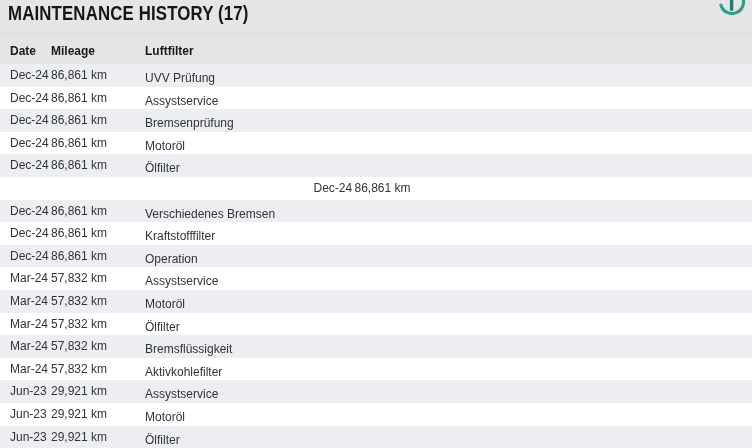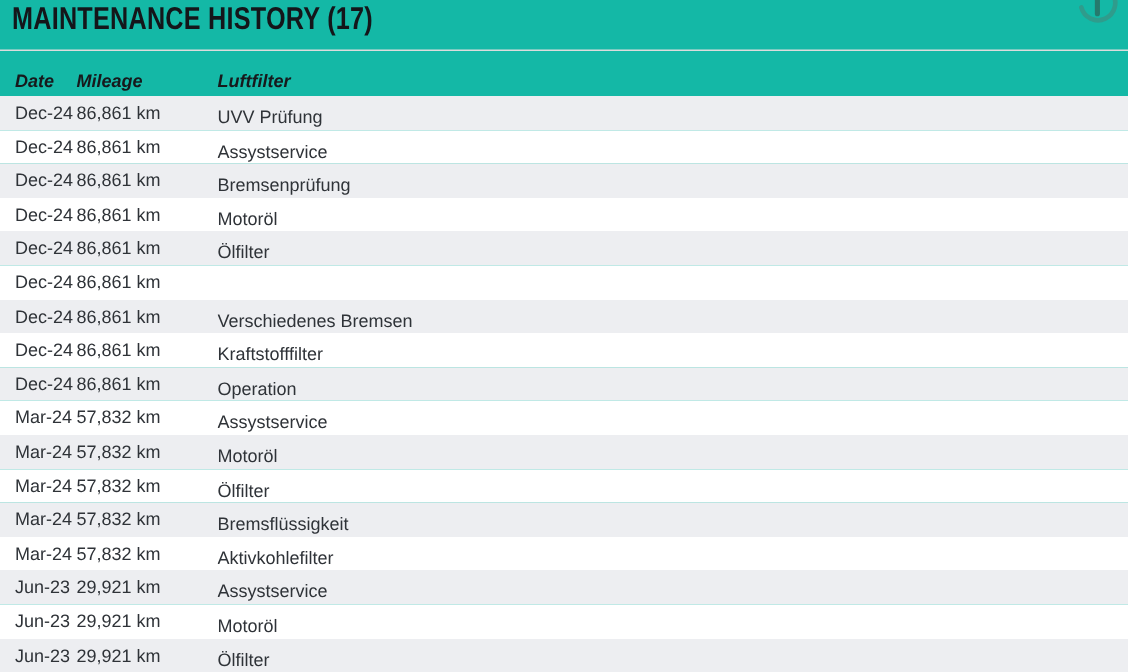--- a/index.html
+++ b/index.html
@@ -3,21 +3,21 @@
 <meta charset="utf-8">
 <style>
   * { margin: 0; padding: 0; box-sizing: border-box; }
   html, body { background: #ffffff; }
   body { font-family: "Liberation Sans", sans-serif; }
 
   .page {
     position: relative;
     width: 752px;
     height: 448px;
-    background: #14b8a6;
+    background: #e5e5e5;
     overflow: hidden;
   }
 
   .title-row {
     position: absolute;
     top: 0; left: 0; right: 0;
     height: 33px;
   }
 
   .page-title {
@@ -51,36 +51,36 @@
   }
 
   .table { position: absolute; left: 0; top: 34px; right: 0; }
 
   .thead {
     position: absolute;
     top: 10px;
     left: 0; right: 0;
     display: flex;
     height: 20px;
-    align-items: center;
-    font-style: italic;
+    align-items: flex-start;
   }
   .th {
     font-size: 12px;
     font-weight: 700;
     color: #17191c;
   }
 
   .tbody { position: absolute; top: 30px; left: 0; right: 0; }
 
   .tr {
     display: flex;
     height: 22.6px;
     background: #ffffff;
     align-items: flex-start;
+    justify-content: center;
   }
   .tr.striped { background: #edeef1; }
 
   .td {
     font-size: 12px;
     font-weight: 400;
     color: #2f3338;
     white-space: nowrap;
     overflow: hidden;
   }

